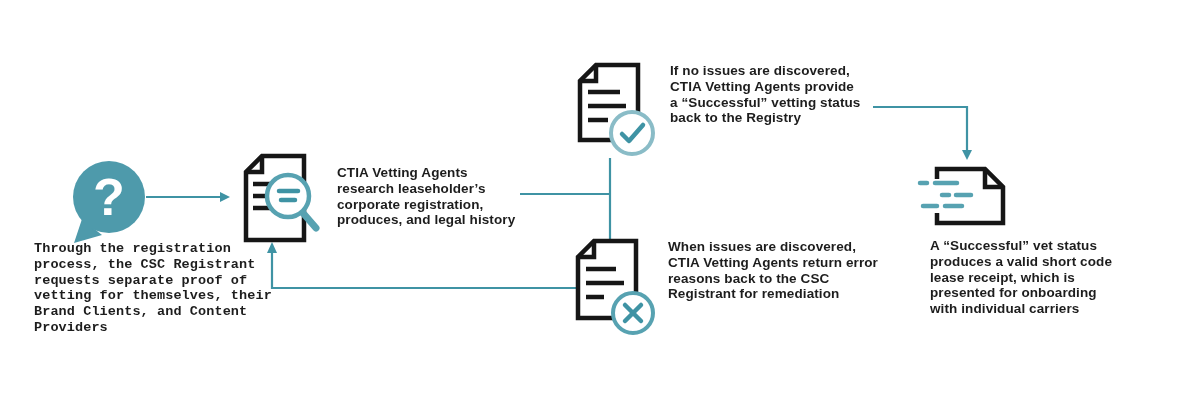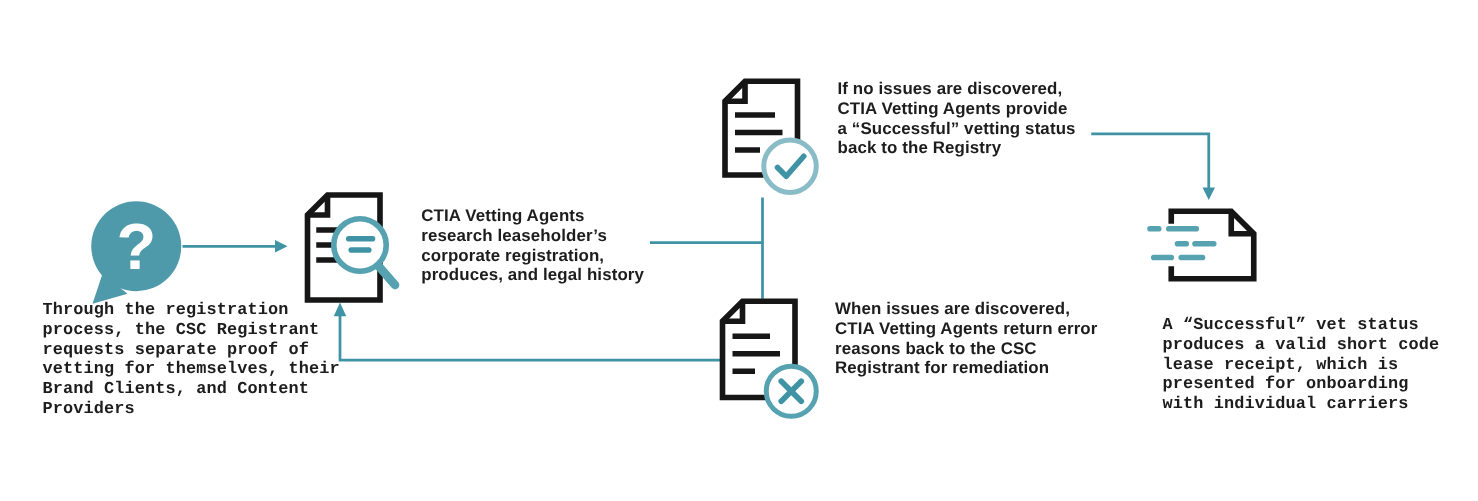--- a/index.html
+++ b/index.html
@@ -126,19 +126,19 @@
   <div class="textblock" style="left:670px; top:63px;">If no issues are discovered,
 CTIA Vetting Agents provide
 a “Successful” vetting status
 back to the Registry</div>
 
   <div class="textblock" style="left:668px; top:239px;">When issues are discovered,
 CTIA Vetting Agents return error
 reasons back to the CSC
 Registrant for remediation</div>
 
-  <div class="textblock" style="left:930px; top:253px;font-family:Liberation Mono, monospace;">A “Successful” vet status
+  <div class="textblock" style="left:930px; top:238px;">A “Successful” vet status
 produces a valid short code
 lease receipt, which is
 presented for onboarding
 with individual carriers</div>
 
 </div>
 
 </body></html>

